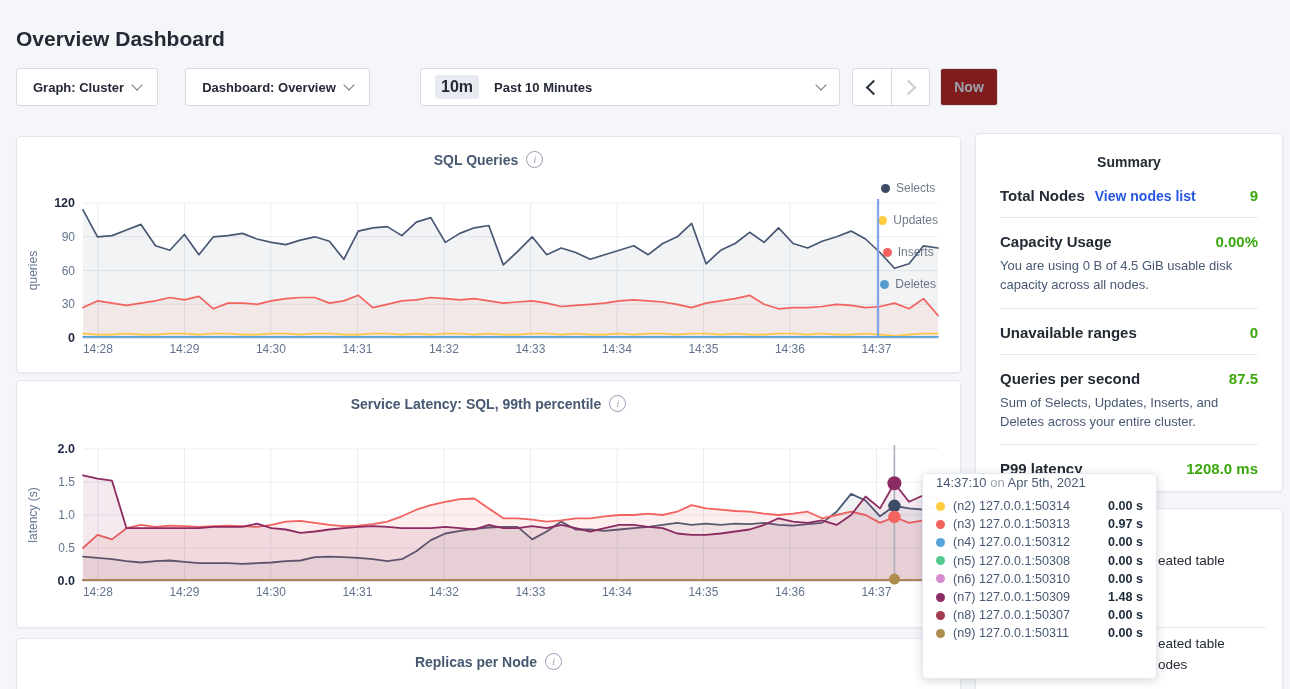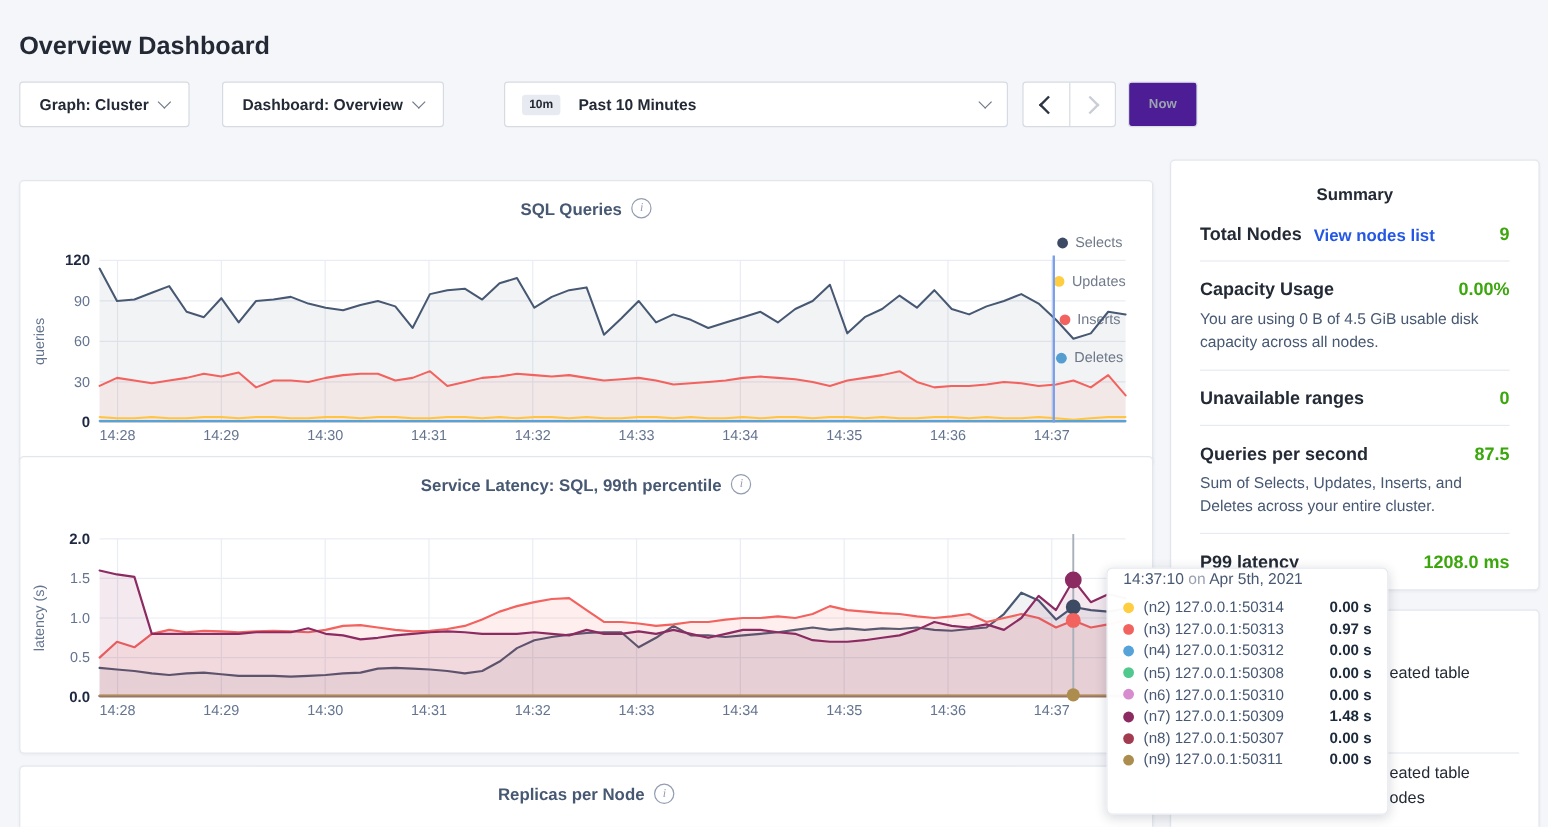--- a/index.html
+++ b/index.html
@@ -8,35 +8,35 @@
   .page-title{position:absolute;left:16px;top:13px;font-size:21px;color:#242a35;}
   
   .selector{position:absolute;top:68px;height:38px;background:#fff;border:1px solid #d6dbe2;
             border-radius:3px;display:flex;align-items:center;justify-content:center;gap:9px;
             font-size:13px;font-weight:bold;color:#242a35;cursor:pointer;box-sizing:border-box;}
   #sel-graph{left:16px;width:142px}
   #sel-dashboard{left:185px;width:185px}
   #sel-time{left:420px;width:420px;justify-content:flex-start;padding:0 14px;}
   .chev{width:7px;height:7px;border-right:1.6px solid #6f7987;border-bottom:1.6px solid #6f7987;
         transform:rotate(45deg);margin-top:-4px;display:inline-block;}
-  .badge{background:#e7eaf1;border-radius:3px;font-size:10px;font-weight:bold;padding:3px 6px;color:#3a4precision252;}
+  .badge{background:#e7eaf1;border-radius:3px;font-size:16px;font-weight:bold;padding:3px 6px;color:#3a4precision252;}
   .time-label{flex:1;text-align:left;margin-left:6px;}
   .arrowbox{position:absolute;left:852px;top:68px;width:78px;height:38px;background:#fff;
             border:1px solid #d6dbe2;border-radius:3px;display:flex;box-sizing:border-box;}
   .arrowbtn{flex:1;display:flex;align-items:center;justify-content:center;cursor:pointer;}
   .arrowbtn+.arrowbtn{border-left:1px solid #d6dbe2;}
   .arr{width:9px;height:9px;display:inline-block;}
   .arr.left{border-left:2.6px solid #2c3442;border-bottom:2.6px solid #2c3442;transform:rotate(45deg);margin-left:4px;}
   .arr.right{border-left:2.6px solid #c9ced6;border-bottom:2.6px solid #c9ced6;transform:rotate(225deg);margin-right:4px;}
-  #btn-now{position:absolute;left:940px;top:68px;width:58px;height:38px;background:#4c1d95;border:1px solid #dcdfe5;
-           border-radius:3px;color:#9ba3af;font-weight:bold;font-size:11px;display:flex;align-items:center;justify-content:center;box-sizing:border-box;}
+  #btn-now{position:absolute;left:940px;top:68px;width:58px;height:38px;background:#7f1d1d;border:1px solid #dcdfe5;
+           border-radius:3px;color:#9ba3af;font-weight:bold;font-size:14px;display:flex;align-items:center;justify-content:center;box-sizing:border-box;}
   
   .card{position:absolute;background:#fff;border:1px solid #e3e7ed;border-radius:4px;
         box-shadow:0 1px 2px rgba(40,50,70,.05);box-sizing:border-box;overflow:hidden;}
-  #card-sql{left:16px;top:150px;width:945px;height:237px}
+  #card-sql{left:16px;top:136px;width:945px;height:237px}
   #card-latency{left:16px;top:380px;width:945px;height:248px}
   #card-replicas{left:16px;top:638px;width:945px;height:120px}
   #card-summary{left:975px;top:133px;width:308px;height:359px}
   #card-events{left:975px;top:508px;width:308px;height:240px}
   .chart-title-row{position:absolute;left:0;right:0;top:14px;display:flex;align-items:center;justify-content:center;gap:8px;}
   .chart-title{font-size:14px;font-weight:bold;color:#475872;}
   .info-icon{width:15px;height:15px;border:1.4px solid #939db1;border-radius:50%;color:#939db1;
              font-size:10px;font-style:italic;font-family:"Liberation Serif",serif;display:flex;align-items:center;justify-content:center;cursor:pointer;}
   .legend{position:absolute;right:22px;top:44px;display:flex;gap:18px;align-items:center;flex-direction:column;}
   .legend-item{display:flex;align-items:center;gap:6px;font-size:12px;color:#6f7a8a;cursor:pointer;}

